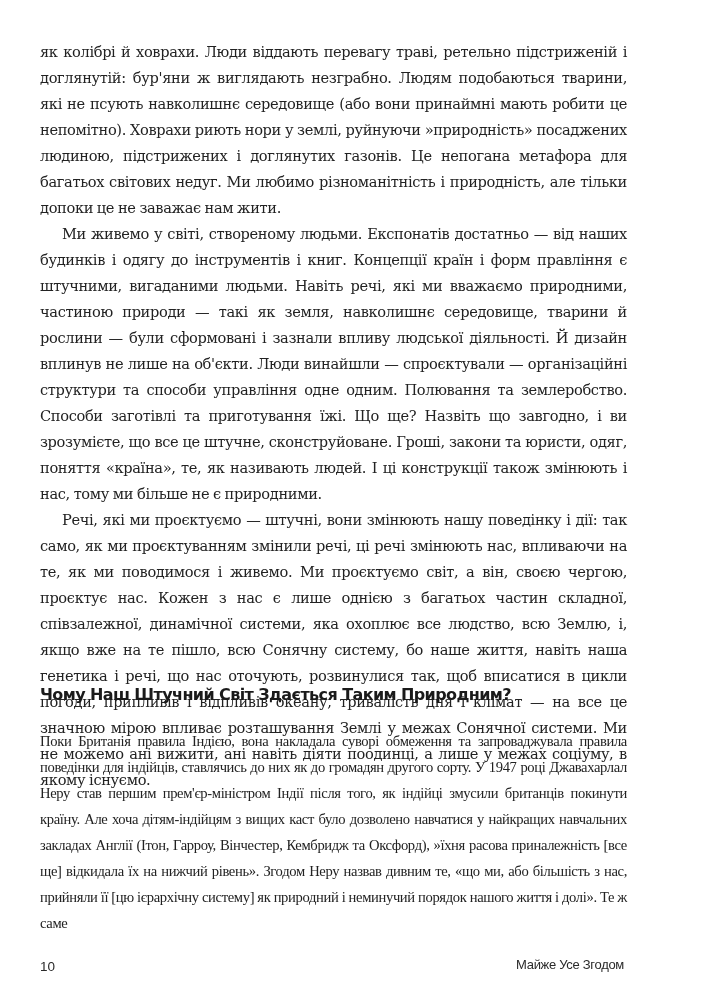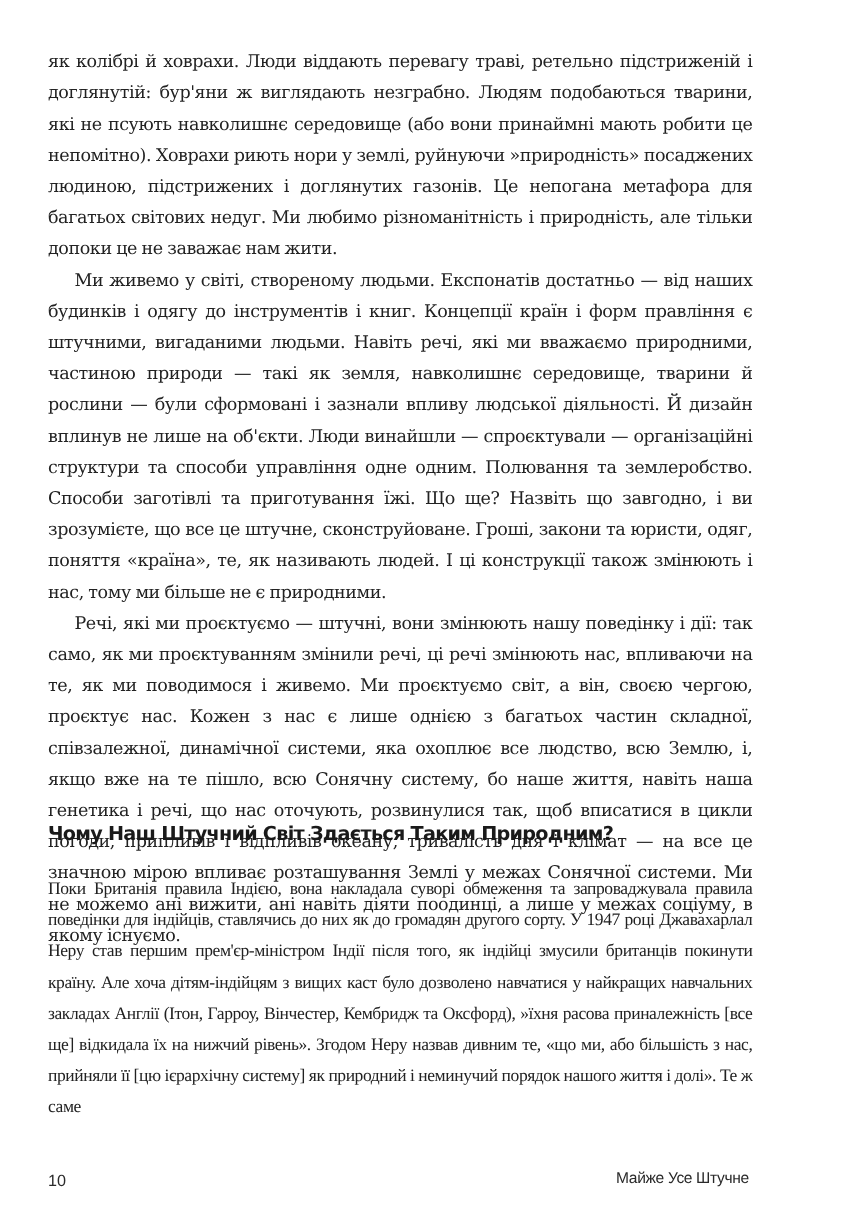--- a/index.html
+++ b/index.html
@@ -60,21 +60,20 @@
   }
   .footer {
     position: absolute;
     left: 40px;
     right: 82px;
     top: 957px;
     height: 22px;
     font-family: "Liberation Sans", "DejaVu Sans", sans-serif;
     font-size: 13px;
     color: #2a2a2a;
-    margin-top: 17px;
   }
   .footer .page-number {
     position: absolute;
     left: 0;
     top: 2px;
     font-size: 13.5px;
   }
   .footer .running-title {
     position: absolute;
     right: 0;
@@ -94,16 +93,16 @@
   </div>
 
   <h2 class="section-heading">Чому Наш Штучний Світ Здається Таким Природним?</h2>
 
   <div class="text-block" id="block-2">
     <p>Поки Британія правила Індією, вона накладала суворі обмеження та запроваджувала правила поведінки для індійців, ставлячись до них як до громадян другого сорту. У 1947 році Джавахарлал Неру став першим прем'єр-міністром Індії після того, як індійці змусили британців покинути країну. Але хоча дітям-індійцям з вищих каст було дозволено навчатися у найкращих навчальних закладах Англії (Ітон, Гарроу, Вінчестер, Кембридж та Оксфорд), »їхня расова приналежність [все ще] відкидала їх на нижчий рівень». Згодом Неру назвав дивним те, «що ми, або більшість з нас, прийняли її [цю ієрархічну систему] як природний і неминучий порядок нашого життя і долі». Те ж саме</p>
   </div>
 
   <div class="footer">
     <span class="page-number">10</span>
-    <span class="running-title">Майже Усе Штучне</span>
+    <span class="running-title">Майже Усе Згодом</span>
   </div>
 
 </div>
 
 </body></html>

